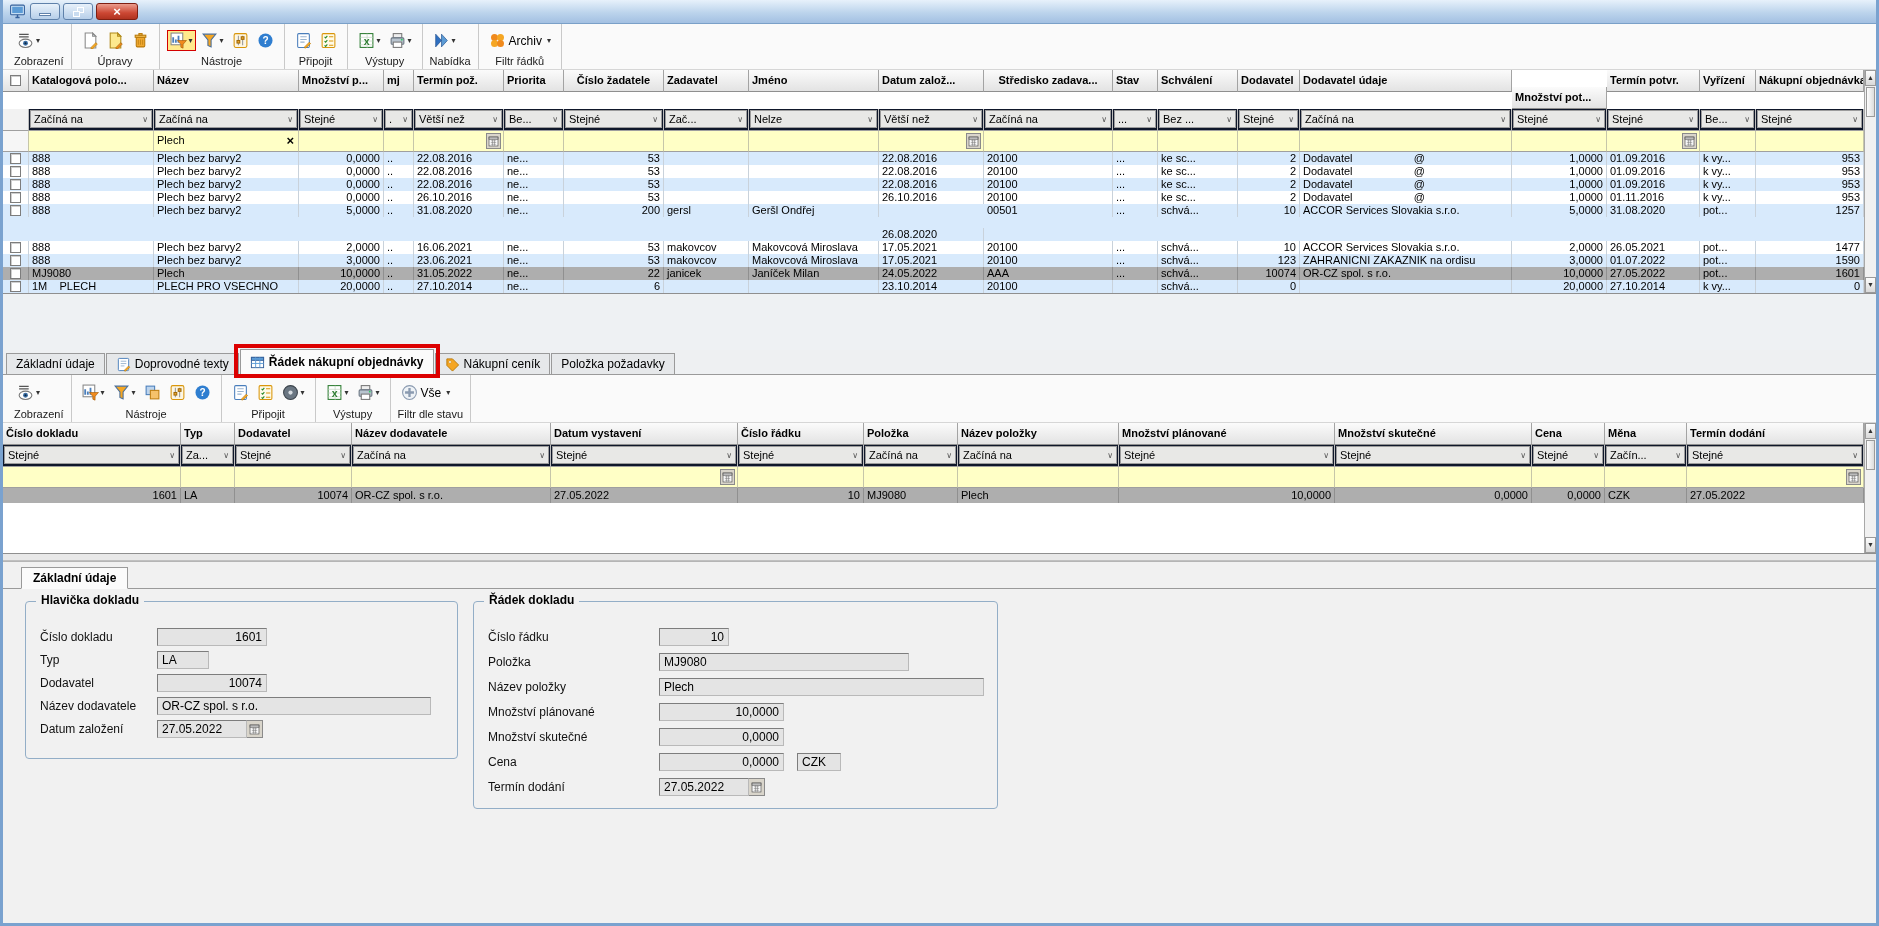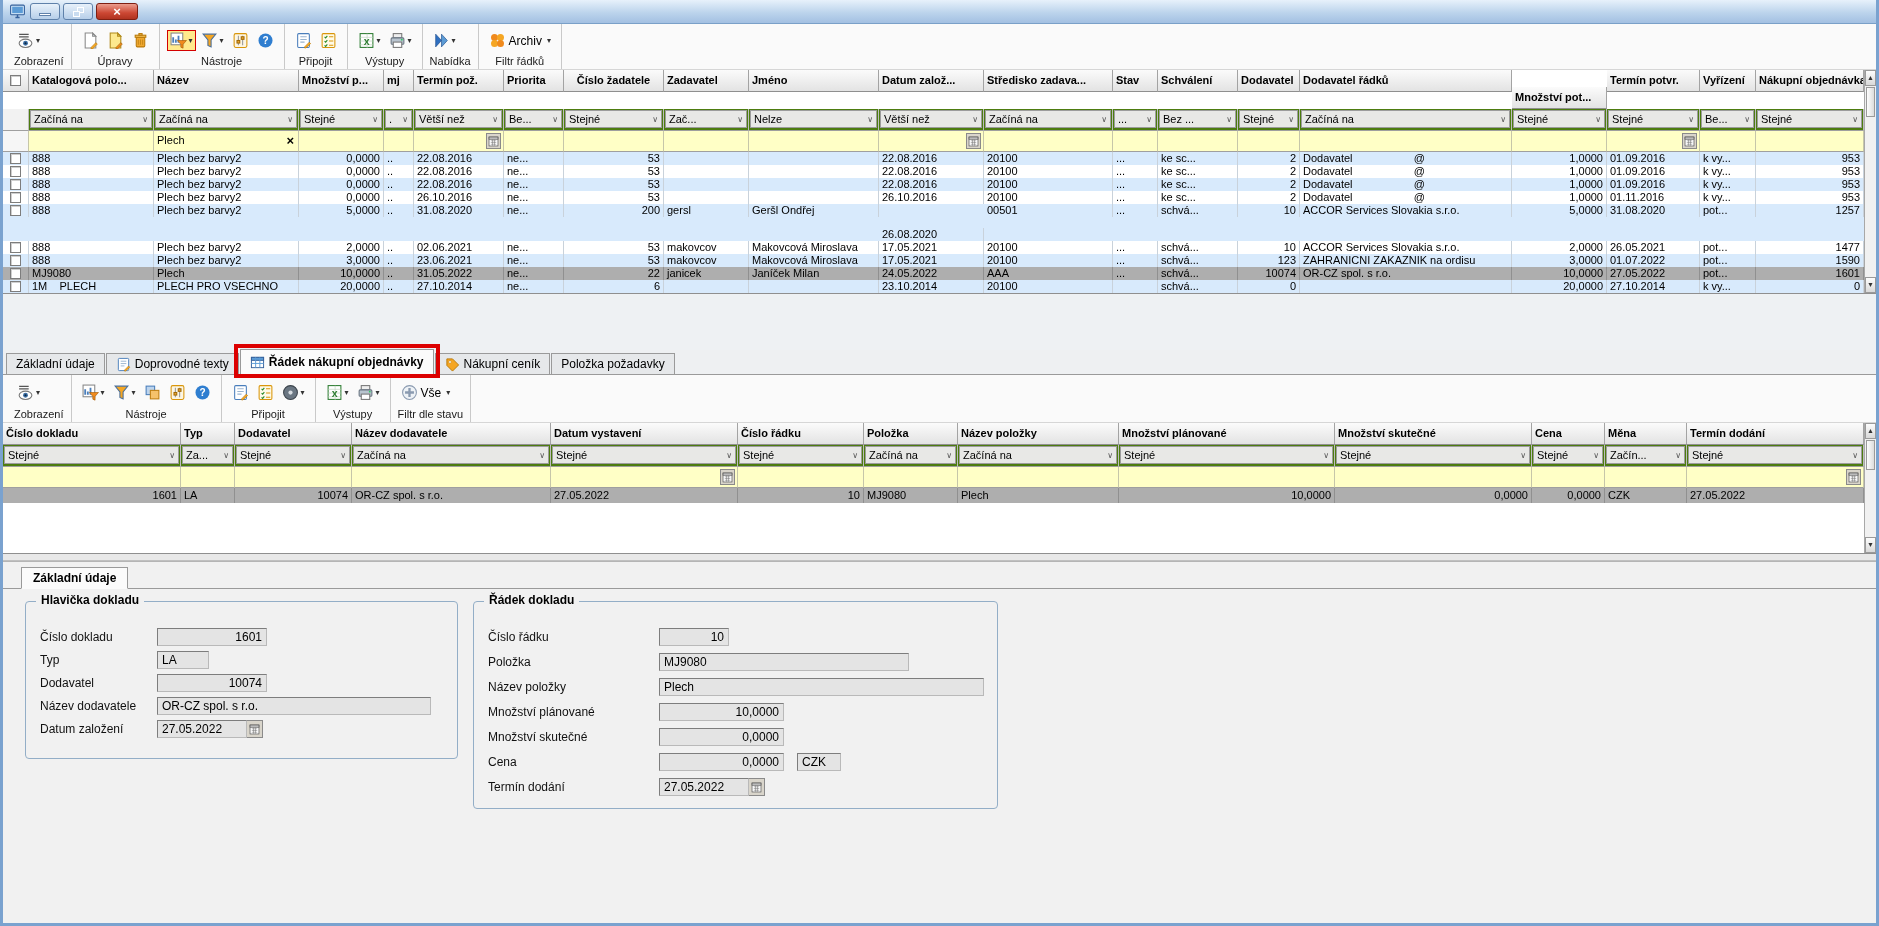--- a/index.html
+++ b/index.html
@@ -31,21 +31,21 @@
   .icon svg{width:17px;height:17px;display:block;}
   .dd{font-size:8px;color:#333;margin-left:2px;}
   .btext{font-size:12px;margin:0 3px;color:#000;white-space:nowrap;}
 
   
   .grid{display:flex;background:#fff;border-bottom:1px solid #8f8f8f;}
   .gbody{width:1861px;}
   .grow{display:flex;}
   .gcell{flex:0 0 auto;overflow:hidden;white-space:pre;padding:0 3px;border-right:1px solid #c9d2db;}
   .hrow .gcell{background:linear-gradient(#fbfbfb,#e3e3e3);border-right:1px solid #a3a3a3;border-bottom:1px solid #8f8f8f;font-weight:bold;font-size:11px;height:22px;line-height:21px;}
-  .frow .gcell{background:#4d7c0f;border-right:1px solid #bdbdbd;border-bottom:1px solid #9f9f9f;height:22px;padding:1px 1px;}
+  .frow .gcell{background:#0f172a;border-right:1px solid #bdbdbd;border-bottom:1px solid #9f9f9f;height:22px;padding:1px 1px;}
   .fbox{height:18px;border:1px solid #9c9c9c;background:#e8e8e6;display:flex;justify-content:space-between;align-items:center;padding:0 3px;font-size:11px;}
   .chev{font-size:8px;color:#555;}
   .yrow .gcell{background:#ffffc6;height:21px;border-right:1px solid #c6c6a9;border-bottom:1px solid #9f9f9f;position:relative;font-size:11px;line-height:19px;}
   .yrow .gcell.nofil{background:#f6f6f6;}
   .yclear{position:absolute;right:4px;top:1px;font-weight:bold;font-size:13px;line-height:18px;color:#000;}
   .calbtn{position:absolute;right:2px;top:2px;width:15px;height:16px;background:#d9d5cb;border:1px solid #8a8a8a;display:flex;align-items:center;justify-content:center;}
   .calbtn svg{width:11px;height:11px;}
   .drow .gcell{font-size:11px;line-height:12px;height:13px;}
   .drow.blue{background:#d8eafc;}
   .drow.white{background:#fff;}
@@ -296,25 +296,25 @@
           <div class="gcell" style="width:125px;">Katalogová polo...</div>
           <div class="gcell" style="width:145px;">Název</div>
           <div class="gcell" style="width:85px;">Množství p...</div>
           <div class="gcell" style="width:30px;">mj</div>
           <div class="gcell" style="width:90px;">Termín pož.</div>
           <div class="gcell" style="width:60px;">Priorita</div>
           <div class="gcell" style="width:100px;text-align:center;">Číslo žadatele</div>
           <div class="gcell" style="width:85px;">Zadavatel</div>
           <div class="gcell" style="width:130px;">Jméno</div>
           <div class="gcell" style="width:105px;">Datum založ...</div>
-          <div class="gcell" style="width:129px;">Středisko zadava...</div>
+          <div class="gcell" style="width:129px;text-align:center;">Středisko zadava...</div>
           <div class="gcell" style="width:45px;">Stav</div>
           <div class="gcell" style="width:80px;">Schválení</div>
           <div class="gcell" style="width:62px;">Dodavatel</div>
-          <div class="gcell" style="width:212px;">Dodavatel řádků</div>
+          <div class="gcell" style="width:212px;">Dodavatel údaje</div>
           <div class="gcell" style="width:95px;margin-top:17px;">Množství pot...</div>
           <div class="gcell" style="width:93px;">Termín potvr.</div>
           <div class="gcell" style="width:56px;">Vyřízení</div>
           <div class="gcell" style="width:108px;">Nákupní objednávka</div>
         </div>
         <div class="grow frow">
           <div class="gcell" style="width:26px;background:#f2f2f2"></div>
           <div class="gcell" style="width:125px"><div class="fbox"><span>Začíná na</span><span class="chev">∨</span></div></div>
           <div class="gcell" style="width:145px"><div class="fbox"><span>Začíná na</span><span class="chev">∨</span></div></div>
           <div class="gcell" style="width:85px"><div class="fbox"><span>Stejné</span><span class="chev">∨</span></div></div>
@@ -478,21 +478,21 @@
           <div class="gcell" style="width:93px;">31.08.2020</div>
           <div class="gcell" style="width:56px;">pot...</div>
           <div class="gcell" style="width:108px;text-align:right;">1257</div>
         </div>
         <div class="grow drow white">
           <div class="gcell cbcell" style="width:26px"><span class="cb"></span></div>
           <div class="gcell" style="width:125px;">888</div>
           <div class="gcell" style="width:145px;">Plech bez barvy2</div>
           <div class="gcell" style="width:85px;text-align:right;">2,0000</div>
           <div class="gcell" style="width:30px;">..</div>
-          <div class="gcell" style="width:90px;">02.06.2021</div>
+          <div class="gcell" style="width:90px;">16.06.2021</div>
           <div class="gcell" style="width:60px;">ne...</div>
           <div class="gcell" style="width:100px;text-align:right;">53</div>
           <div class="gcell" style="width:85px;">makovcov</div>
           <div class="gcell" style="width:130px;">Makovcová Miroslava</div>
           <div class="gcell" style="width:105px;">17.05.2021</div>
           <div class="gcell" style="width:129px;">20100</div>
           <div class="gcell" style="width:45px;">...</div>
           <div class="gcell" style="width:80px;">schvá...</div>
           <div class="gcell" style="width:62px;text-align:right;">10</div>
           <div class="gcell" style="width:212px;">ACCOR Services Slovakia s.r.o.</div>

